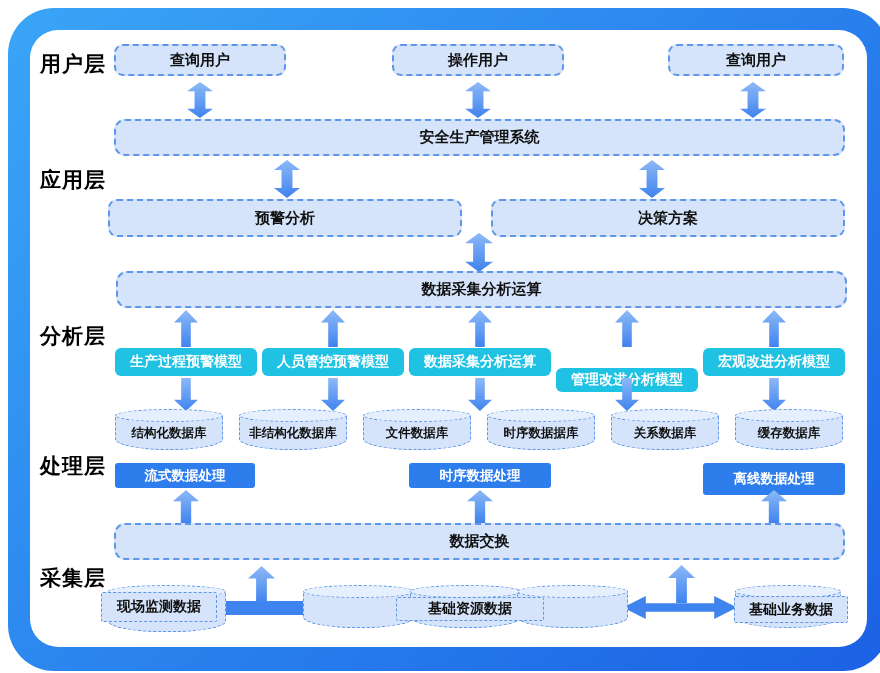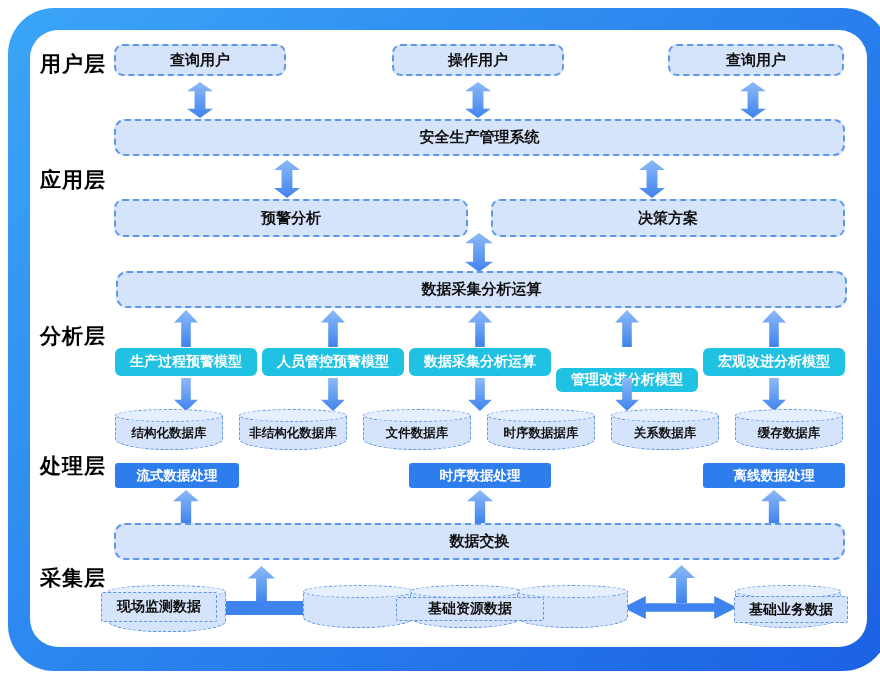--- a/index.html
+++ b/index.html
@@ -97,21 +97,21 @@
 
   <div class="arv ar-updown" style="left:187px;top:82px;width:26px;height:36px"></div>
   <div class="arv ar-updown" style="left:465px;top:82px;width:26px;height:36px"></div>
   <div class="arv ar-updown" style="left:740px;top:82px;width:26px;height:36px"></div>
 
   <div class="lb" style="left:114px;top:119px;width:731px;height:37px;border-radius:11px">安全生产管理系统</div>
 
   <div class="arv ar-updown" style="left:274px;top:160px;width:26px;height:38px"></div>
   <div class="arv ar-updown" style="left:639px;top:160px;width:26px;height:38px"></div>
 
-  <div class="lb" style="left:114px;top:199px;width:354px;height:38px">预警分析</div>
+  <div class="lb" style="left:108px;top:199px;width:354px;height:38px">预警分析</div>
   <div class="lb" style="left:491px;top:199px;width:354px;height:38px">决策方案</div>
 
   <div class="arv ar-updown" style="left:465px;top:233px;width:28px;height:39px"></div>
 
   <div class="lb" style="left:116px;top:271px;width:731px;height:37px;border-radius:11px">数据采集分析运算</div>
 
   <div class="arv ar-up" style="left:174px;top:310px;width:24px;height:37px"></div>
   <div class="arv ar-up" style="left:321px;top:310px;width:24px;height:37px"></div>
   <div class="arv ar-up" style="left:468px;top:310px;width:24px;height:37px"></div>
   <div class="arv ar-up" style="left:615px;top:310px;width:24px;height:37px"></div>
@@ -153,23 +153,23 @@
     <div class="cyl-top"></div>
     <div class="cyl-body"></div>
     <div class="cyl-label">关系数据库</div>
   </div>
   <div class="cyl" style="left:735px;top:409px;width:108px;height:41px">
     <div class="cyl-top"></div>
     <div class="cyl-body"></div>
     <div class="cyl-label">缓存数据库</div>
   </div>
 
-  <div class="proc" style="left:115px;top:463px;width:124px;height:25px">流式数据处理</div>
+  <div class="proc" style="left:115px;top:463px;width:140px;height:25px">流式数据处理</div>
   <div class="proc" style="left:409px;top:463px;width:142px;height:25px">时序数据处理</div>
-  <div class="proc" style="left:703px;top:463px;width:142px;height:25px">离线数据处理</div>
+  <div class="proc" style="left:703px;top:463px;width:142px;height:32px">离线数据处理</div>
 
   <div class="arv ar-up" style="left:173px;top:490px;width:26px;height:33px"></div>
   <div class="arv ar-up" style="left:467px;top:490px;width:26px;height:33px"></div>
   <div class="arv ar-up" style="left:761px;top:490px;width:26px;height:33px"></div>
 
   <div class="lb" style="left:114px;top:523px;width:731px;height:37px;border-radius:11px">数据交换</div>
 
   <div class="cyl" style="left:108px;top:585px;width:118px;height:47px">
     <div class="cyl-top"></div>
     <div class="cyl-body"></div>

